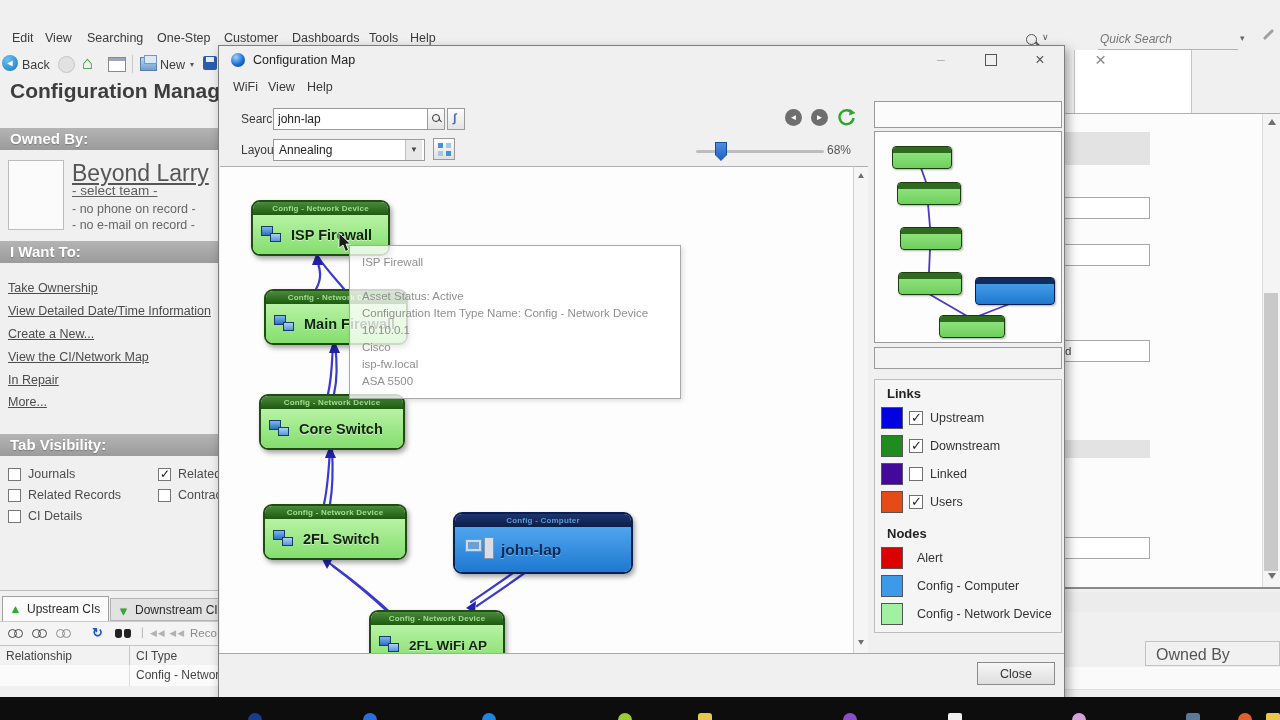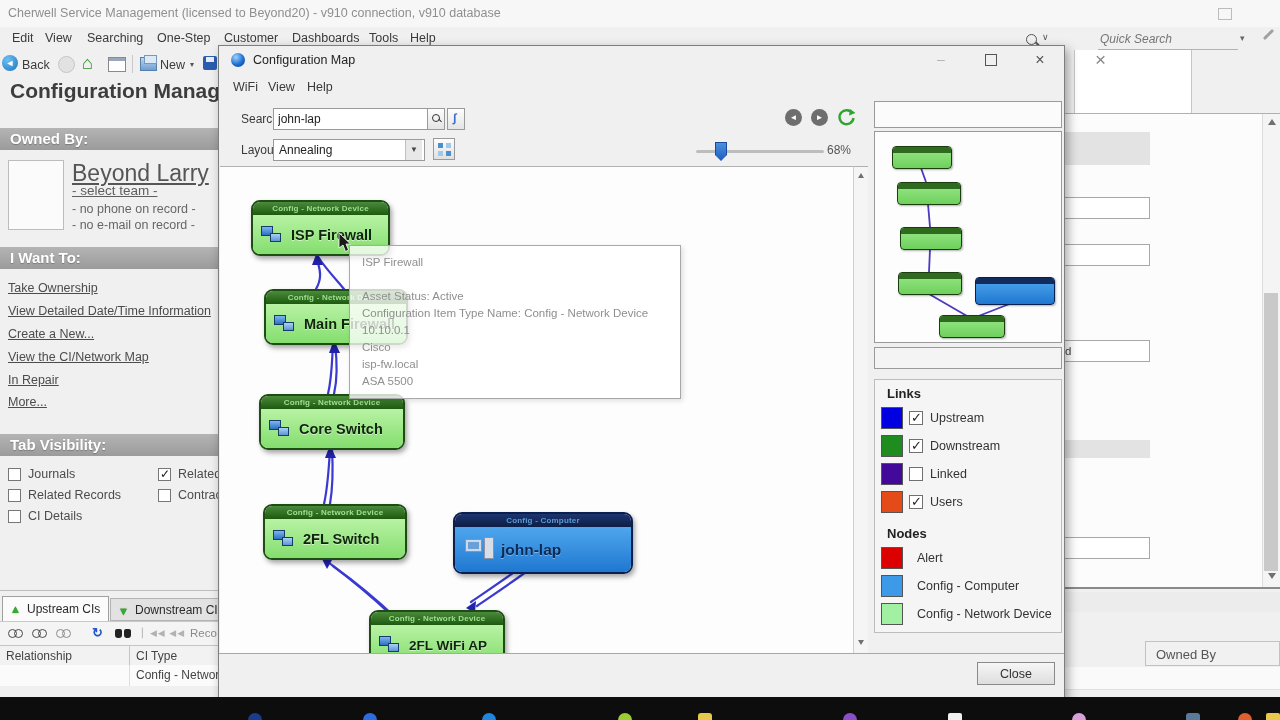--- a/index.html
+++ b/index.html
@@ -82,21 +82,21 @@
   .bgr-white{position:absolute;left:0;top:64px;width:200px;height:473px;background:#fcfcfc;}
   .bgr-block{position:absolute;background:#e3e3e3;}
   .bgr-input{position:absolute;background:#fff;border:1px solid #a8a8a8;font-size:11.5px;color:#444;line-height:20px;box-sizing:border-box;}
   .bgr-scroll{position:absolute;left:200px;top:64px;width:18px;height:473px;background:#f4f4f4;border-left:1px solid #dcdcdc;}
   .tri-up{width:0;height:0;border-left:4px solid transparent;border-right:4px solid transparent;border-bottom:6px solid #707070;}
   .tri-dn{width:0;height:0;border-left:4px solid transparent;border-right:4px solid transparent;border-top:6px solid #707070;}
   .bgr-thumb{position:absolute;left:202px;top:243px;width:14px;height:278px;background:#c9c9c9;}
   .bgr-div{position:absolute;left:0;top:537px;width:218px;height:2px;background:#8a8a8a;}
   .bgr-strip1{position:absolute;left:0;top:542px;width:218px;height:20px;background:#ececec;}
   .bgr-owned{position:absolute;left:83px;top:591px;width:135px;height:25px;background:#f1f1f1;border:1px solid #c2c2c2;
-    font-size:13px;color:#555;line-height:25px;padding-left:10px;box-sizing:border-box;}
+    font-size:16px;color:#555;line-height:25px;padding-left:10px;box-sizing:border-box;}
   .bgr-row{position:absolute;left:0;top:617px;width:218px;height:22px;background:#fafafa;border-bottom:1px solid #e0e0e0;}
   
   .dialog{left:218px;top:45px;width:847px;height:672px;background:#f0f0f0;border:1px solid #7e7e7e;
     box-shadow:3px 4px 10px rgba(0,0,0,.35);z-index:50;box-sizing:border-box;}
   .dlg-title{position:absolute;left:0;top:0;width:845px;height:28px;background:#f0f0f0;}
   .sphere{position:absolute;left:12px;top:7px;width:14px;height:14px;border-radius:50%;
     background:radial-gradient(circle at 35% 30%,#9ed1ff,#1e6fd0 55%,#0a3a8a);}
   .dlg-title .t{position:absolute;left:34px;top:7px;font-size:12.5px;color:#222;}
   .wbtn{position:absolute;top:5px;width:30px;height:18px;text-align:center;font-size:14px;color:#555;line-height:17px;}
   .wbtn .sq{display:inline-block;width:10px;height:10px;border:1.4px solid #555;margin-top:3px;}
@@ -165,24 +165,20 @@
     border:1px solid #8a8a8a;font-size:12.5px;color:#333;text-align:center;line-height:22px;box-sizing:border-box;}
   
   .taskbar{left:0;top:697px;width:1280px;height:23px;background:#0d0d0d;z-index:60;overflow:hidden;}
   .tk{position:absolute;bottom:-7px;width:14px;height:14px;border-radius:50%;}
 </style>
 </head>
 <body>
 
 <div id="screen">
 
-  <div class="ab titlebar">
-    <span class="t">Cherwell Service Management (licensed to Beyond20) - v910 connection, v910 database</span>
-    <span class="restore-ic"></span>
-  </div>
 
   <div class="ab menubar">
     <span class="mi" style="left:12px">Edit</span>
     <span class="mi" style="left:45px">View</span>
     <span class="mi" style="left:87px">Searching</span>
     <span class="mi" style="left:157px">One-Step</span>
     <span class="mi" style="left:224px">Customer</span>
     <span class="mi" style="left:292px">Dashboards</span>
     <span class="mi" style="left:369px">Tools</span>
     <span class="mi" style="left:410px">Help</span>
@@ -209,21 +205,21 @@
   <div class="ab page-title clip">Configuration Managem</div>
 
   <div class="ab sidebar clip">
     <div class="hdr" style="top:8px">Owned By:</div>
     <div class="avatar"></div>
     <span class="owner-name">Beyond Larry</span>
     <span class="owner-team">- select team -</span>
     <span class="owner-ln" style="top:82px">- no phone on record -</span>
     <span class="owner-ln" style="top:98px">- no e-mail on record -</span>
 
-    <div class="hdr" style="top:127px">I Want To:</div>
+    <div class="hdr" style="top:121px">I Want To:</div>
     <span class="lnk" style="top:161px">Take Ownership</span>
     <span class="lnk" style="top:184px">View Detailed Date/Time Information</span>
     <span class="lnk" style="top:207px">Create a New...</span>
     <span class="lnk" style="top:230px">View the CI/Network Map</span>
     <span class="lnk" style="top:253px">In Repair</span>
     <span class="lnk" style="top:275px">More...</span>
 
     <div class="hdr" style="top:314px">Tab Visibility:</div>
     <span class="cb" style="left:8px;top:348px"></span>
     <span class="cb-lb" style="left:28px;top:347px">Journals</span>

